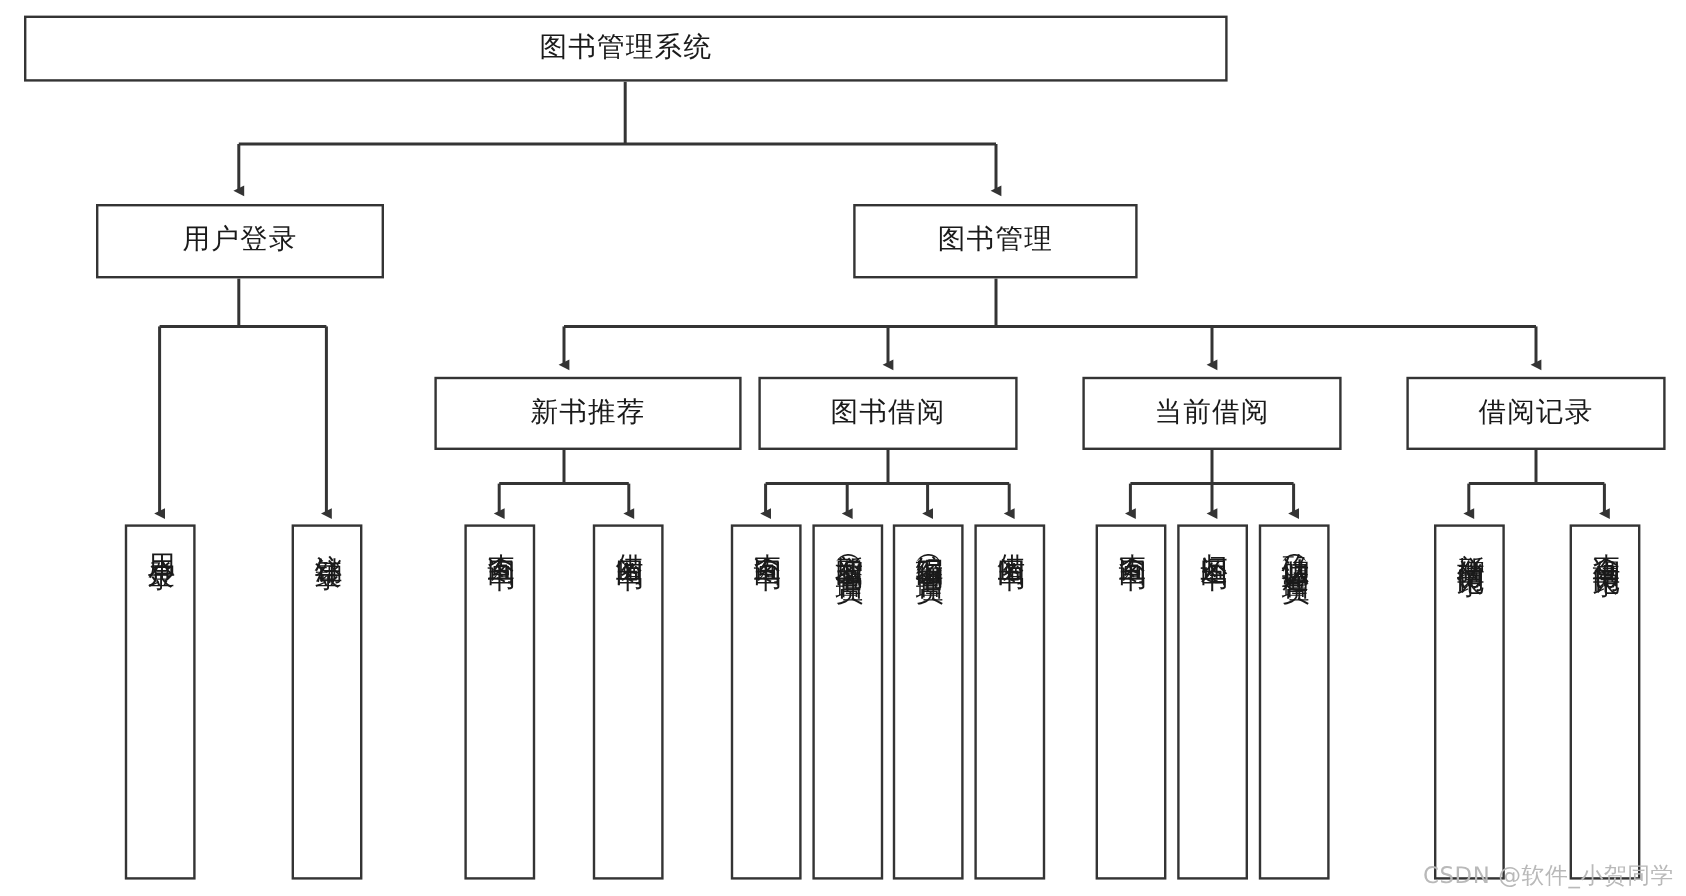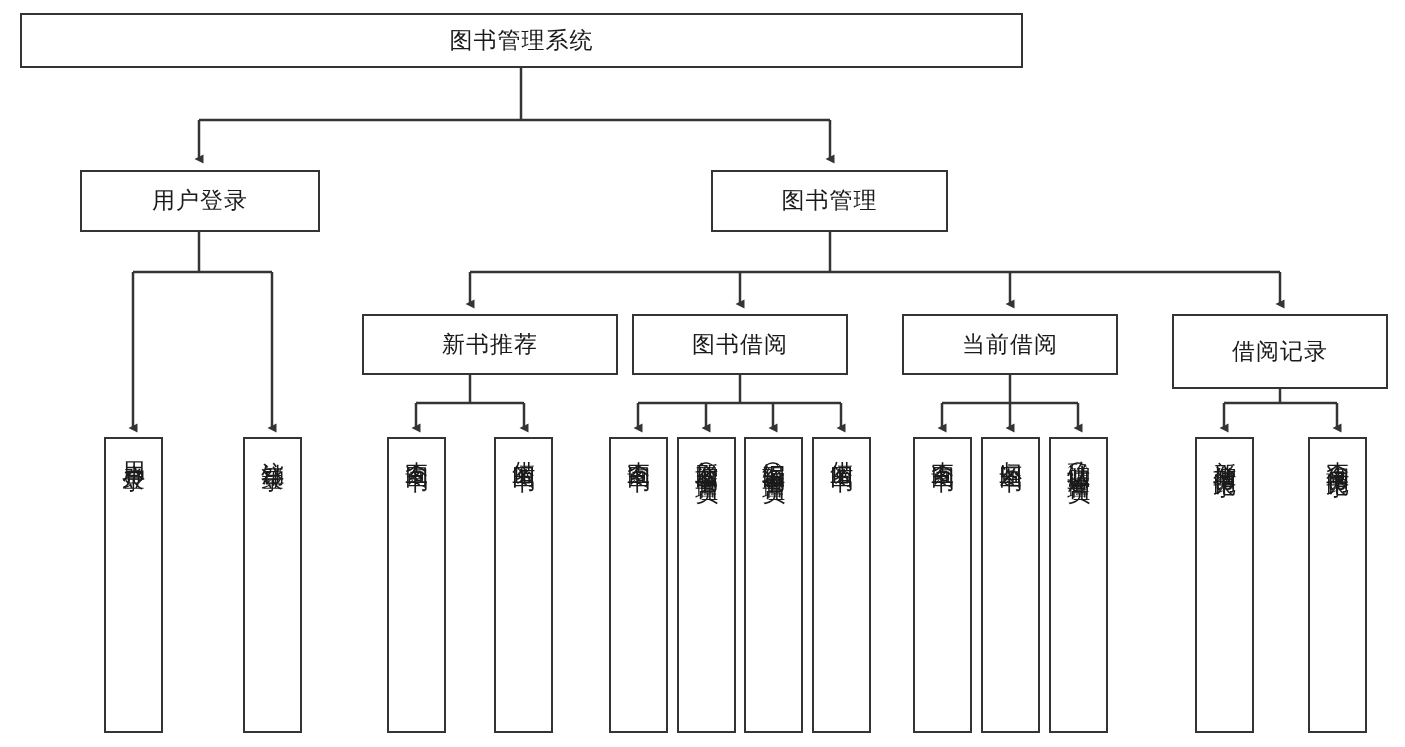--- a/index.html
+++ b/index.html
@@ -137,21 +137,21 @@
 
   <div class="node horiz" style="left:362px; top:314px; width:256px; height:61px;">
     <span>新书推荐</span>
   </div>
   <div class="node horiz" style="left:632px; top:314px; width:216px; height:61px;text-align:center;">
     <span>图书借阅</span>
   </div>
   <div class="node horiz" style="left:902px; top:314px; width:216px; height:61px;">
     <span>当前借阅</span>
   </div>
-  <div class="node horiz" style="left:1172px; top:314px; width:216px; height:75px;">
+  <div class="node horiz" style="left:1172px; top:314px; width:216px; height:61px;">
     <span>借阅记录</span>
   </div>
 
   <div class="node vert" style="left:104px; top:437px; width:59px; height:296px;">
     <span class="vlabel">用户登录</span>
   </div>
   <div class="node vert" style="left:243px; top:437px; width:59px; height:296px;">
     <span class="vlabel">注销登录</span>
   </div>
 
@@ -185,14 +185,15 @@
     <span class="vlabel">确认归还（管理员）</span>
   </div>
 
   <div class="node vert" style="left:1195px; top:437px; width:59px; height:296px;">
     <span class="vlabel">新增借阅记录</span>
   </div>
   <div class="node vert" style="left:1308px; top:437px; width:59px; height:296px;">
     <span class="vlabel">查询借阅记录</span>
   </div>
 
+  <div class="watermark">CSDN @软件_小贺同学</div>
 
 </div>
 
 </body></html>

